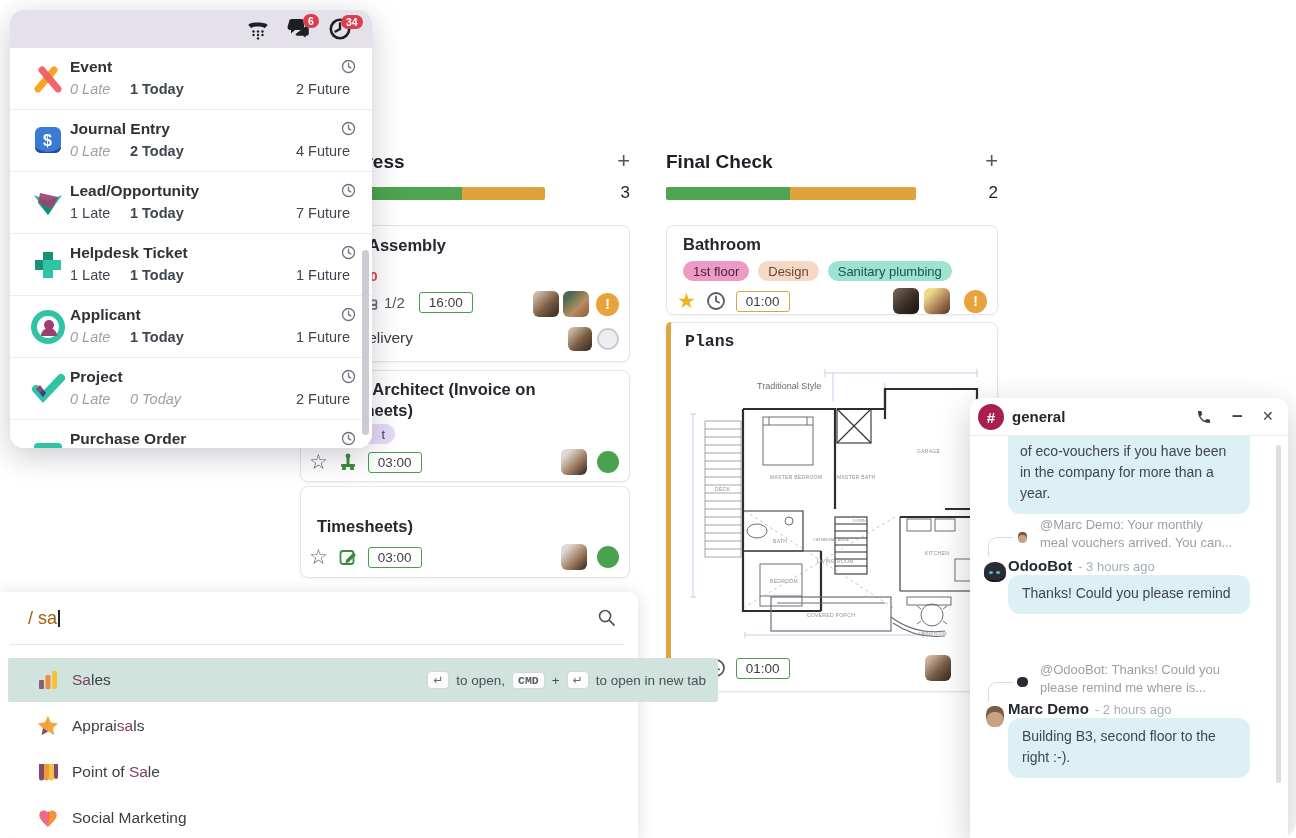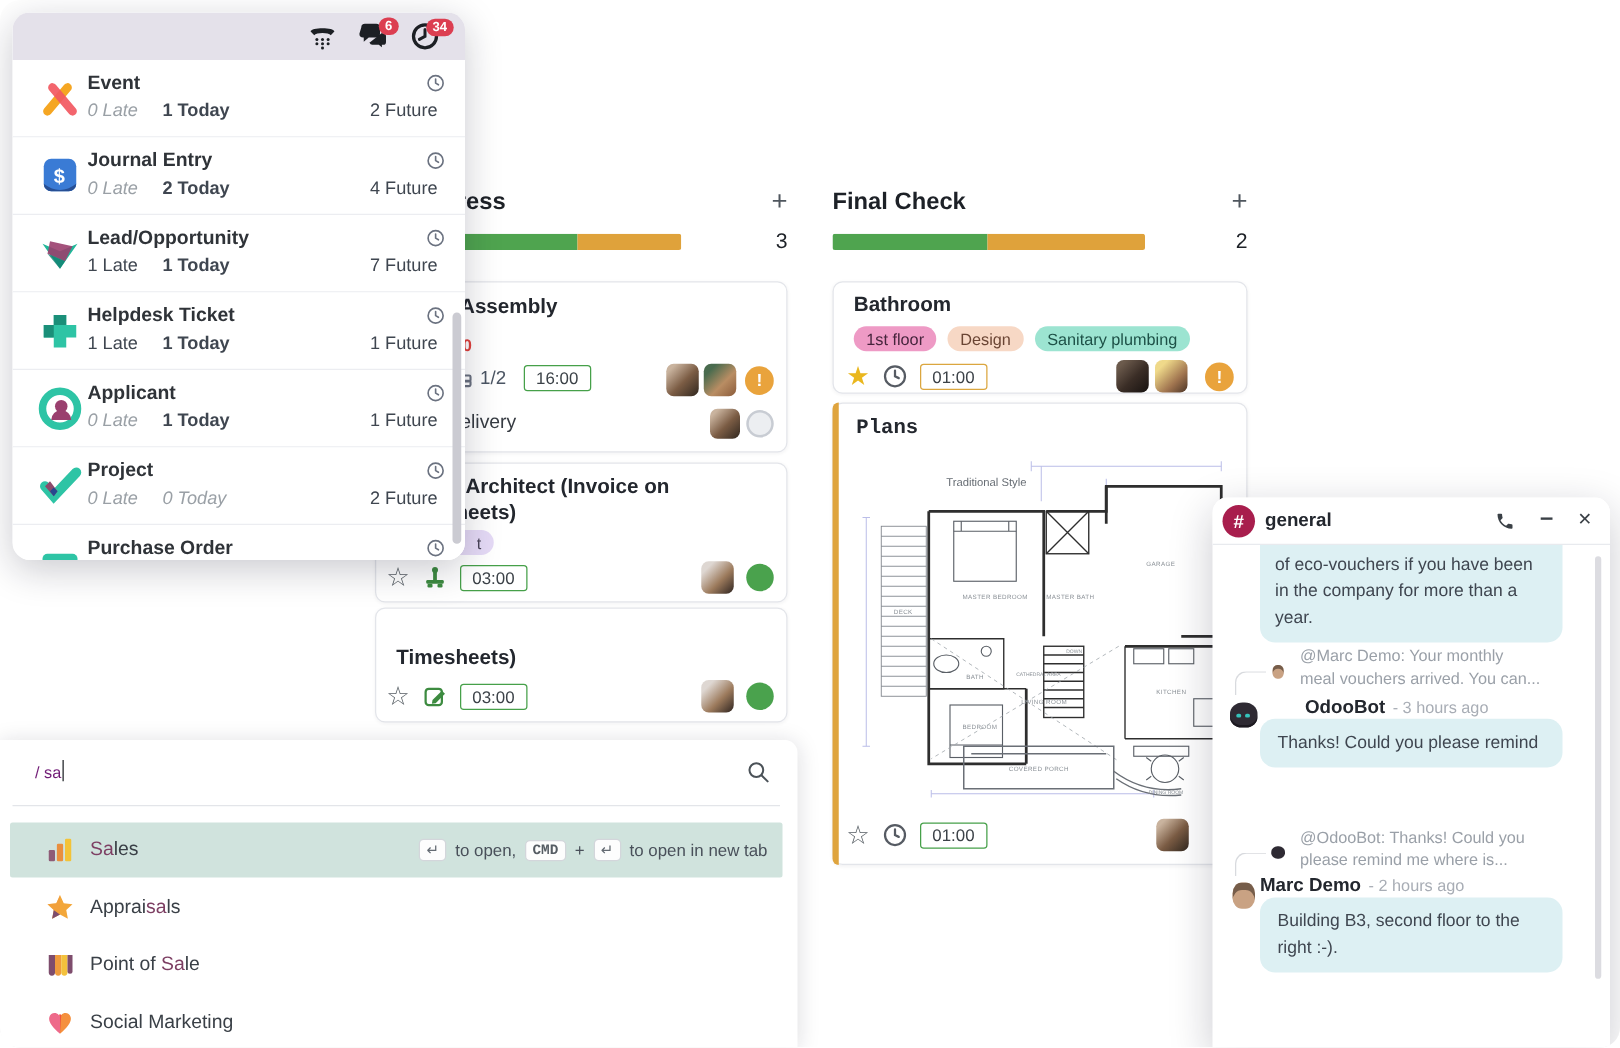--- a/index.html
+++ b/index.html
@@ -59,25 +59,25 @@
   .act-late { position:absolute; left:60px; top:33px; width:58px; font-size:14.5px; color:#3f4650; }
   .act-late.zero { font-style:italic; color:#9aa0a6; }
   .act-today { position:absolute; left:120px; top:33px; font-size:14.5px; font-weight:700; color:#3f4650; }
   .act-today.zero { font-style:italic; font-weight:400; color:#9aa0a6; }
   .act-future { position:absolute; right:22px; top:33px; font-size:14.5px; color:#3f4650; }
   .act-clock { position:absolute; right:16px; top:11px; width:15px; height:15px; cursor:pointer; }
   .act-scroll { position:absolute; right:3px; top:240px; width:7px; height:185px; background:#cbcbd2; border-radius:4px; cursor:pointer; }
 
   
   .palette { position:absolute; left:0; top:592px; width:638px; height:246px; background:#fff; border-radius:0 10px 0 0; box-shadow:0 2px 18px rgba(20,20,40,.15); z-index:5; }
-  .pal-query { position:absolute; left:28px; top:16px; font-size:13px; color:#701a75; }
+  .pal-query { position:absolute; left:28px; top:16px; font-size:18px; color:#a16207; }
   .caret { display:inline-block; width:1.5px; height:17px; background:#1f2327; vertical-align:-3px; margin-left:1px; }
   .pal-search { position:absolute; right:22px; top:16px; width:19px; height:19px; }
   .pal-div { position:absolute; left:10px; right:14px; top:52px; height:1px; background:#e3e5e9; }
-  .pal-row { position:absolute; left:8px; width:618px; height:44px; display:flex; align-items:center; padding-left:28px; cursor:pointer; border-radius:2px; }
+  .pal-row { position:absolute; left:8px; width:710px; height:44px; display:flex; align-items:center; padding-left:28px; cursor:pointer; border-radius:2px; }
   .pal-row.focused { background:#d0e3dd; }
   .pal-icon { width:24px; height:24px; margin-right:12px; flex:none; }
   .pal-label { font-size:15.5px; color:#3a4047; white-space:pre; }
   .pal-label .m { color:#7d3f63; }
   .pal-hint { margin-left:auto; padding-right:12px; display:flex; align-items:center; gap:7px; font-size:13.5px; color:#49505a; }
   .key { background:#fdfdfd; border:1px solid #d3d6db; border-radius:4px; padding:1px 5px; font-size:12px; color:#646b73; font-family:"DejaVu Sans",sans-serif; }
   .key.cmd { font-family:"Liberation Mono",monospace; font-weight:700; font-size:11.5px; color:#555c63; }
 
   
   .chat { position:absolute; left:970px; top:398px; width:318px; height:440px; background:#fff; border-radius:12px 12px 0 0; box-shadow:0 10px 34px rgba(20,20,40,.22); z-index:15; overflow:hidden; }
@@ -523,21 +523,21 @@
     </div>
 
     <div class="connector" style="left:18px; top:139px;"></div>
     <span class="sm-av sm-marc" style="left:43px; top:130px;"></span>
     <div class="reply-txt" style="top:118px;">
       <div>@Marc Demo:  Your monthly</div>
       <div>meal vouchers arrived. You can...</div>
     </div>
 
     <span class="big-av bot-bg" style="top:157px;"><span class="bot-head"></span><span class="bot-eyes"></span></span>
-    <div class="msg-name" style="top:159px;margin-left:36px;"><span>OdooBot</span><span class="msg-time">- 3 hours ago</span></div>
+    <div class="msg-name" style="top:159px;"><span>OdooBot</span><span class="msg-time">- 3 hours ago</span></div>
     <div class="bubble" style="left:38px; top:177px;">
       <div>Thanks! Could you please remind</div>
     </div>
 
     <div class="connector" style="left:18px; top:284px;"></div>
     <span class="sm-av sm-bot" style="left:43px; top:275px;"></span>
     <div class="reply-txt" style="top:263px;">
       <div>@OdooBot:  Thanks! Could you</div>
       <div>please remind me where is...</div>
     </div>

